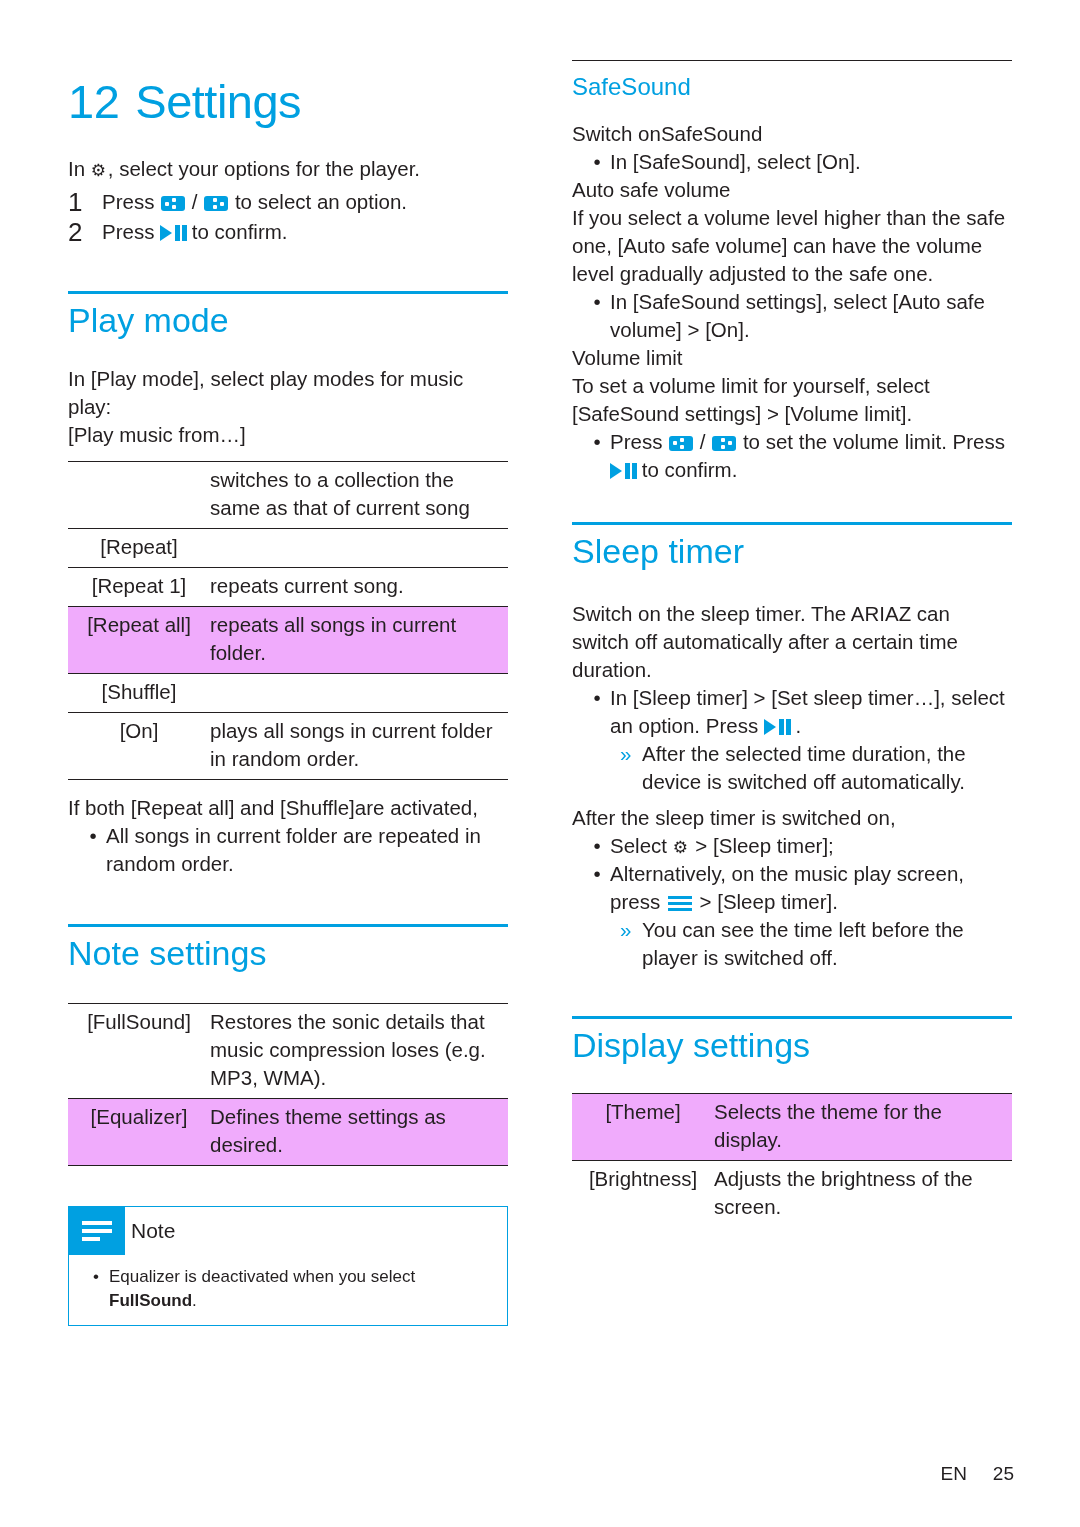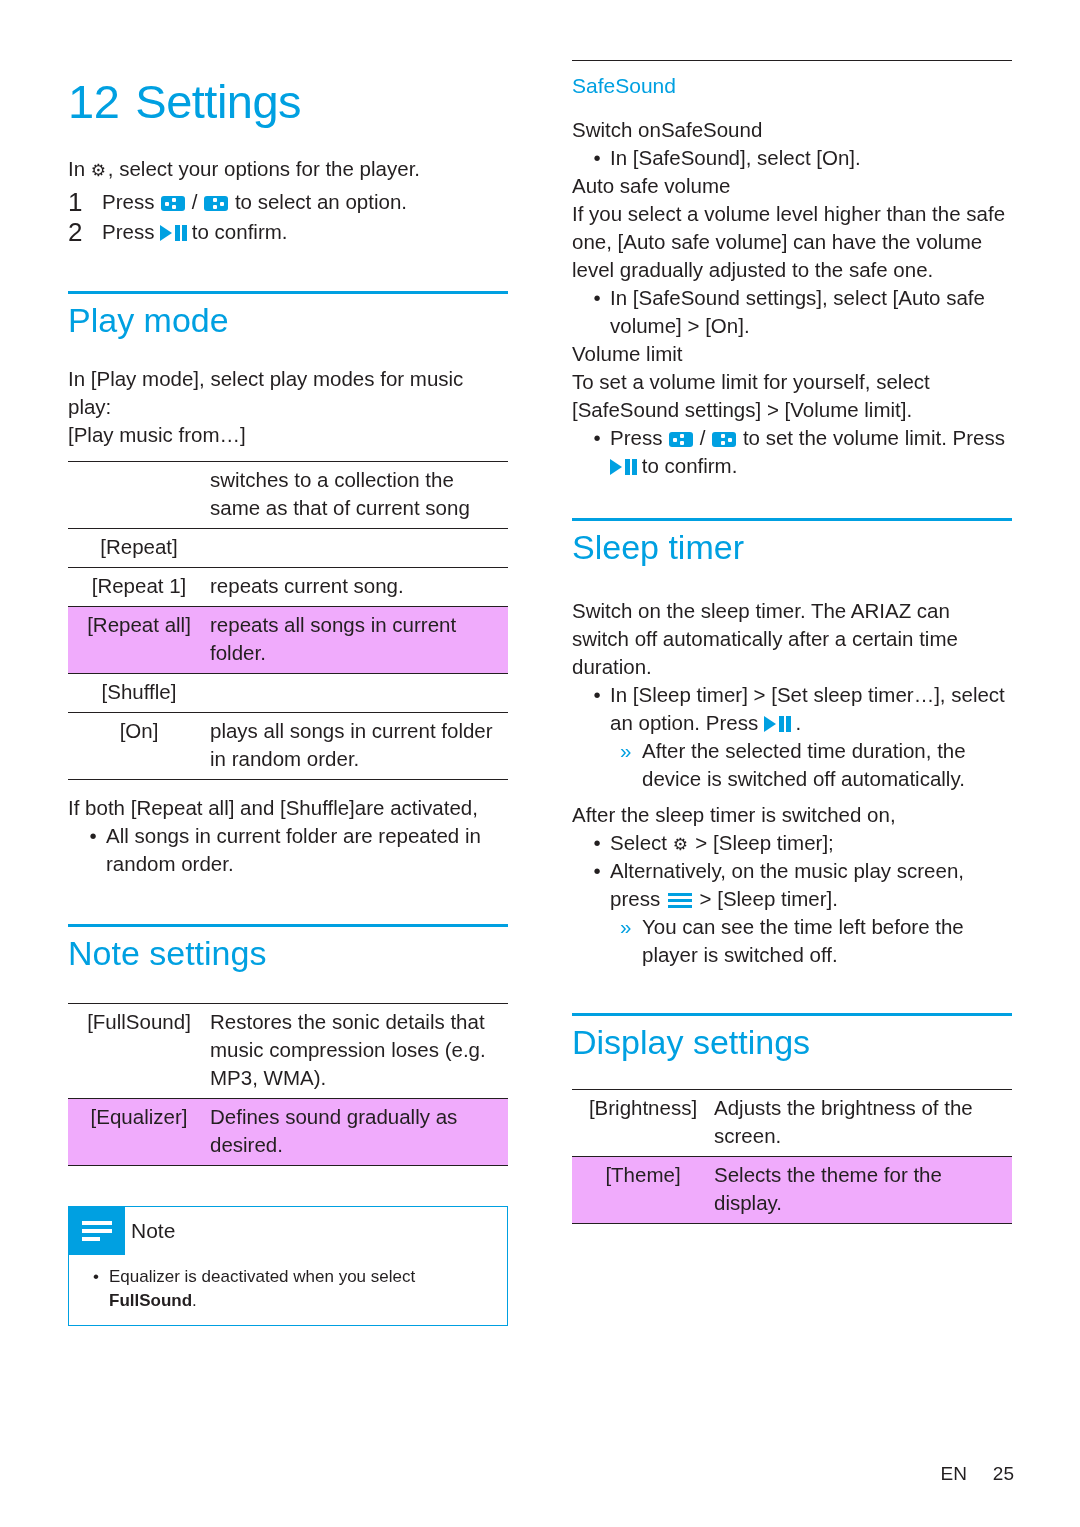--- a/index.html
+++ b/index.html
@@ -24,21 +24,21 @@
   }
   h1.chapter .num { margin-right:16px; }
 
   h2.section {
     font-size:34px; font-weight:400; color:#00a0e1;
     margin:0; line-height:1.1; padding-top:8px;
   }
   .rule-thick { border-top:3px solid #00a0e1; width:100%; height:0; margin-top:0; }
 
   h3.sub {
-    font-size:21px; font-weight:400; color:#00a0e1;
+    font-size:24px; font-weight:400; color:#00a0e1;
     margin:0; line-height:1.2;
   }
   .rule-thin-top { border-top:1px solid #231f20; width:100%; height:0; }
 
   p.body {
     font-size:20.5px; line-height:28px; margin:0; font-weight:400;
   }
   .bold { font-weight:700; }
 
   .steps { margin-top:4px; }
@@ -194,21 +194,21 @@
 
     <div style="height:30px"></div>
     <table class="t">
       <tbody>
           <tr class="row-top">
         <td class="c1">[FullSound]</td>
         <td class="c2">Restores the sonic details that music compression loses (e.g. MP3, WMA).</td>
       </tr>
       <tr class="row-top row-bot hl">
         <td class="c1">[Equalizer]</td>
-        <td class="c2">Defines sound gradually as desired.</td>
+        <td class="c2">Defines theme settings as desired.</td>
       </tr>
     </tbody>
       </table>
 
     <div class="note-box">
       <div class="note-head">
         <div class="note-icon">
             <i class="l1"></i>
             <i class="l2"></i>
             <i class="l3"></i>
@@ -297,27 +297,27 @@
         </li>
     </ul>
 
     <div style="height:44px"></div>
     <div class="rule-thick"></div>
     <h2 class="section">Display settings</h2>
 
     <div style="height:28px"></div>
     <table class="t">
       <tbody>
-          <tr class="row-top">
+          <tr class="row-top row-bot hl">
+        <td class="c1">[Theme]</td>
+        <td class="c2">Selects the theme for the display.</td>
+      </tr>
+      <tr class="row-top">
         <td class="c1">[Brightness]</td>
         <td class="c2">Adjusts the brightness of the screen.</td>
-      </tr>
-      <tr class="row-top row-bot hl">
-        <td class="c1">[Theme]</td>
-        <td class="c2">Selects the theme for the display.</td>
       </tr>
     </tbody>
       </table>
 
   </div>
 
   <div class="footer">
     <span class="en">EN</span><span>25</span>
   </div>
 

